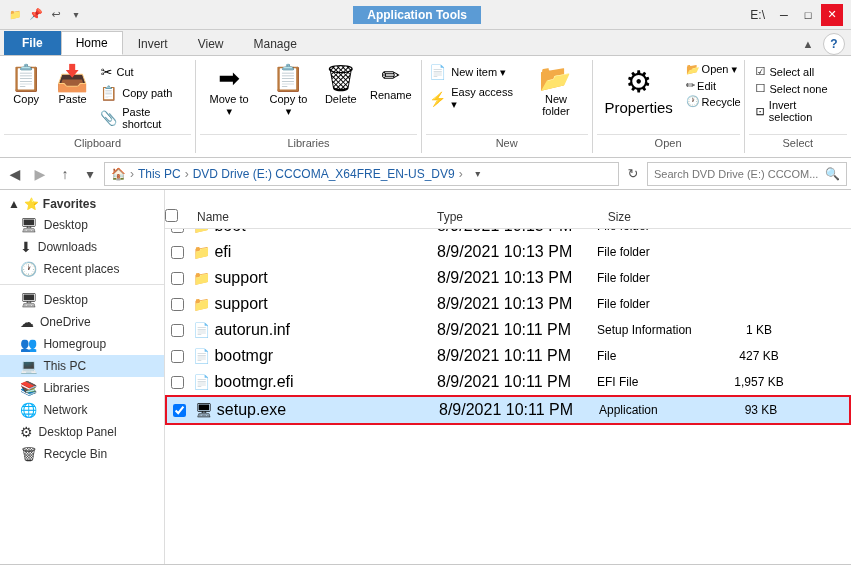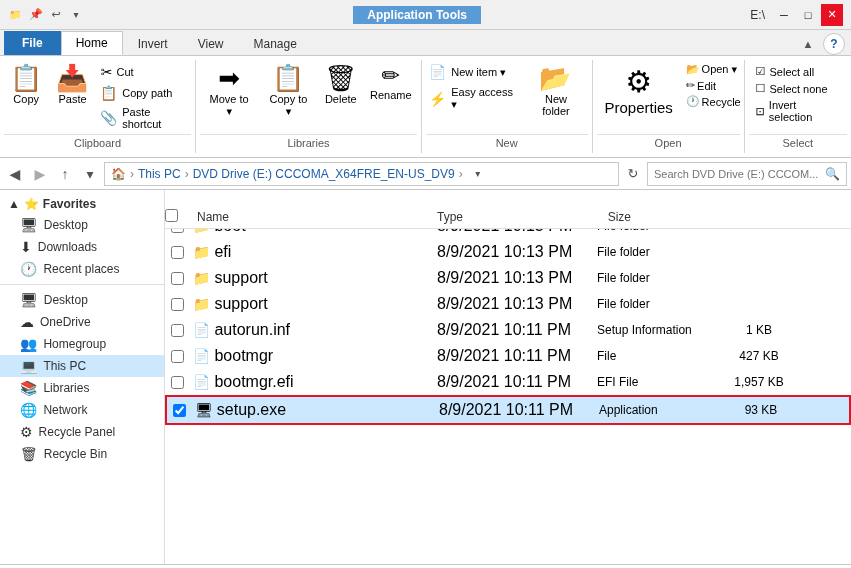--- a/index.html
+++ b/index.html
@@ -306,21 +306,21 @@
     <div class="sidebar-item">
       <span class="sidebar-icon">📚</span>
       <span>Libraries</span>
     </div>
     <div class="sidebar-item">
       <span class="sidebar-icon">🌐</span>
       <span>Network</span>
     </div>
     <div class="sidebar-item">
       <span class="sidebar-icon">⚙</span>
-      <span>Recycle Panel</span>
+      <span>Desktop Panel</span>
     </div>
     <div class="sidebar-item">
       <span class="sidebar-icon">🗑</span>
       <span>Recycle Bin</span>
     </div>
   </div>
 
   <div class="file-list">
     <div class="file-list-header">
       <div class="col-check">

